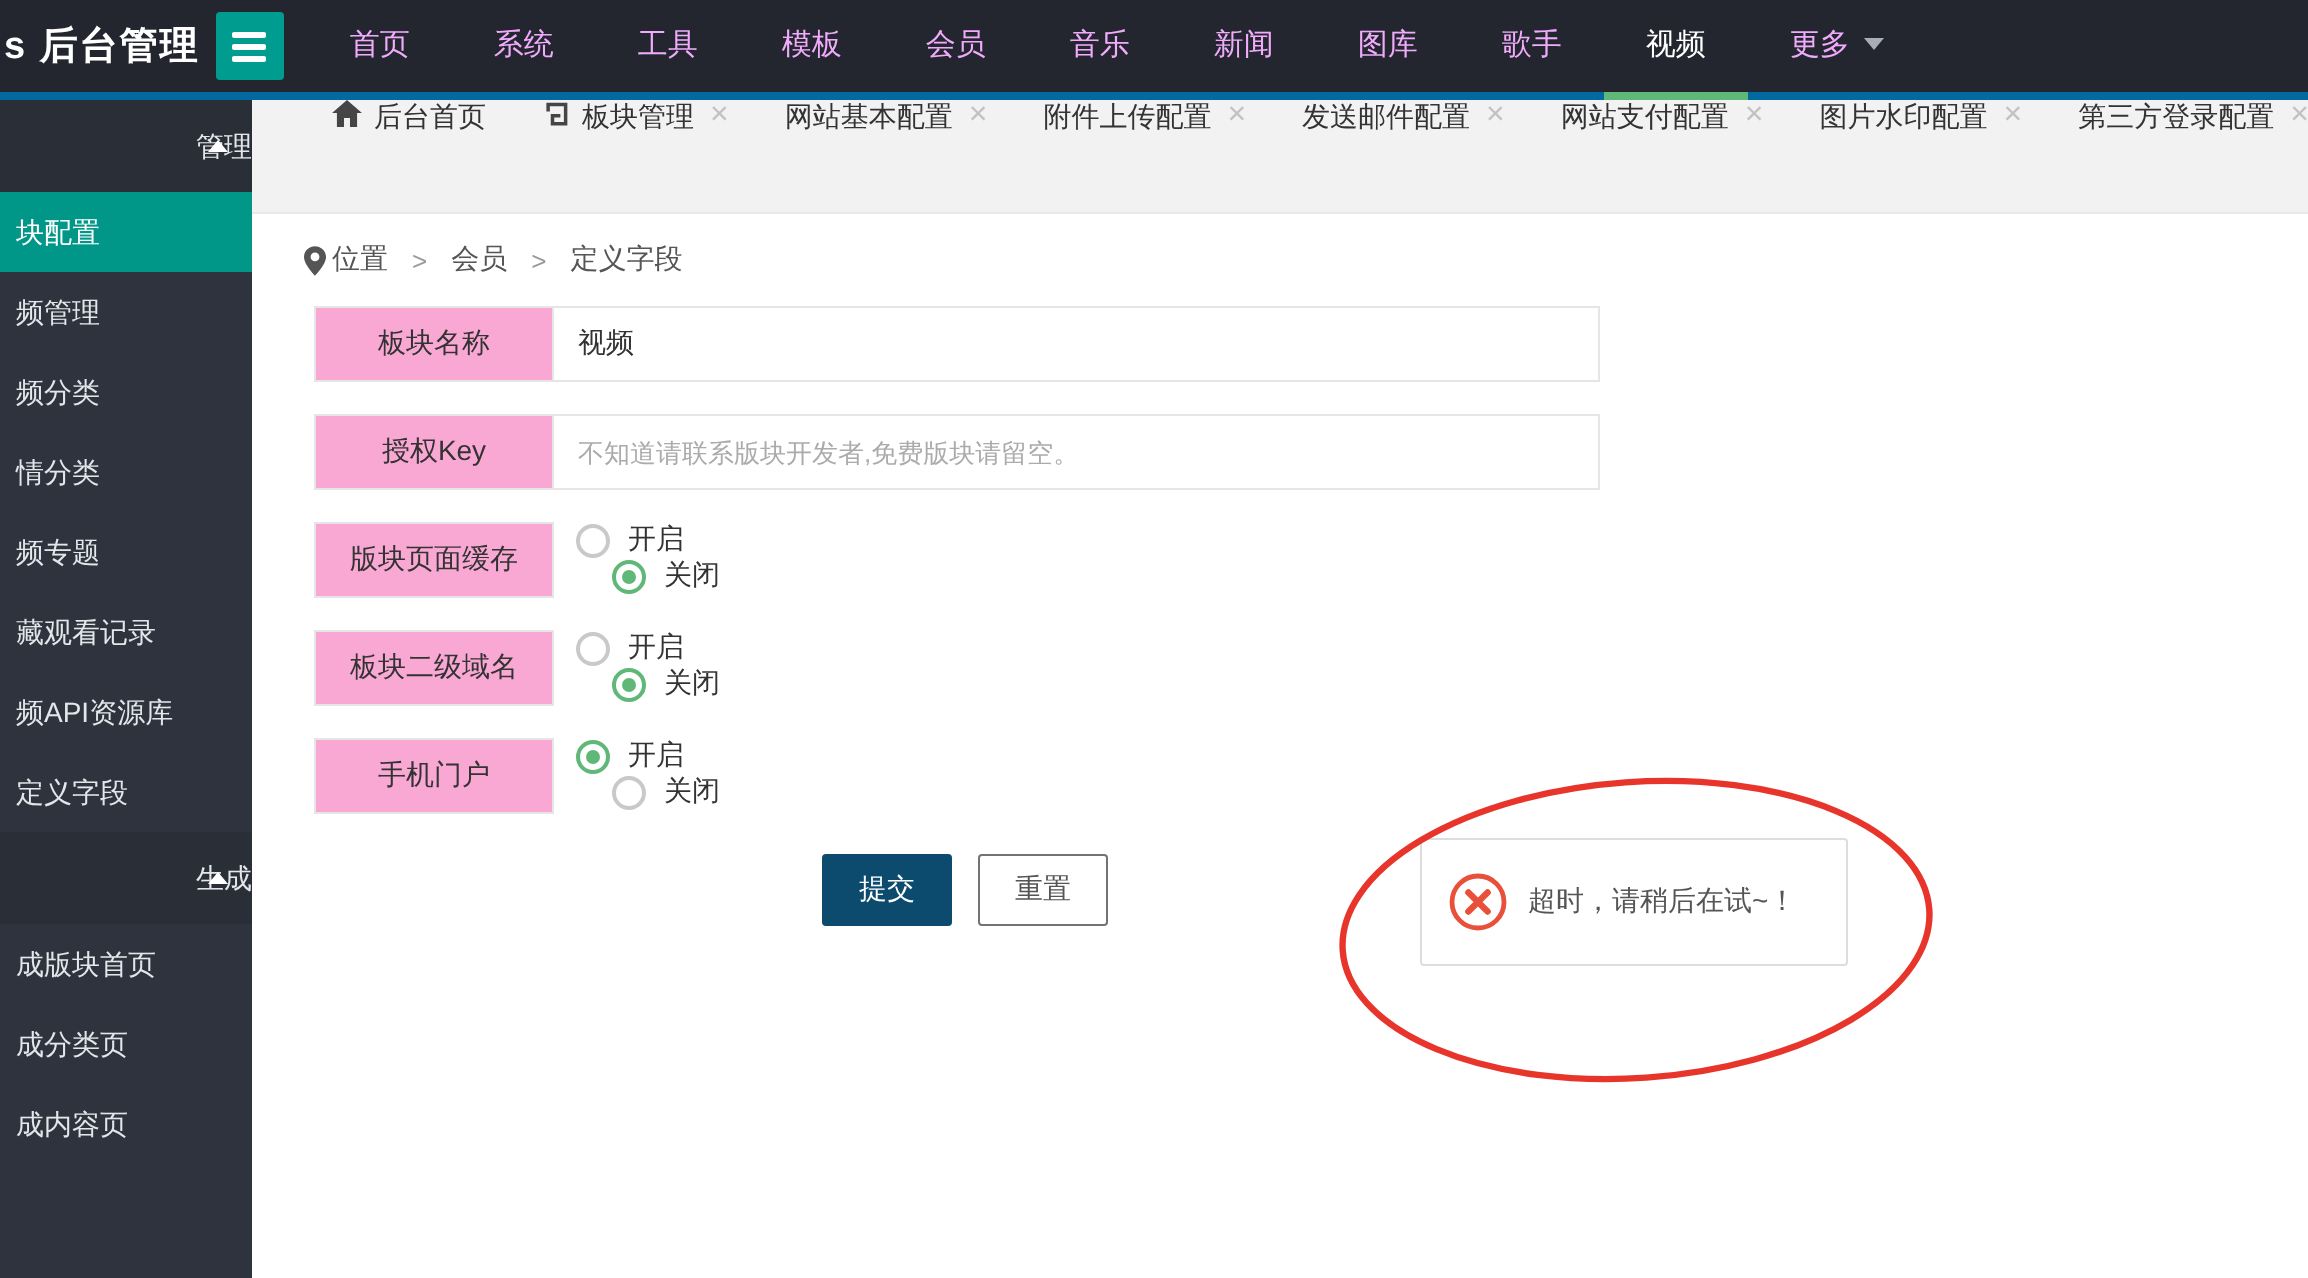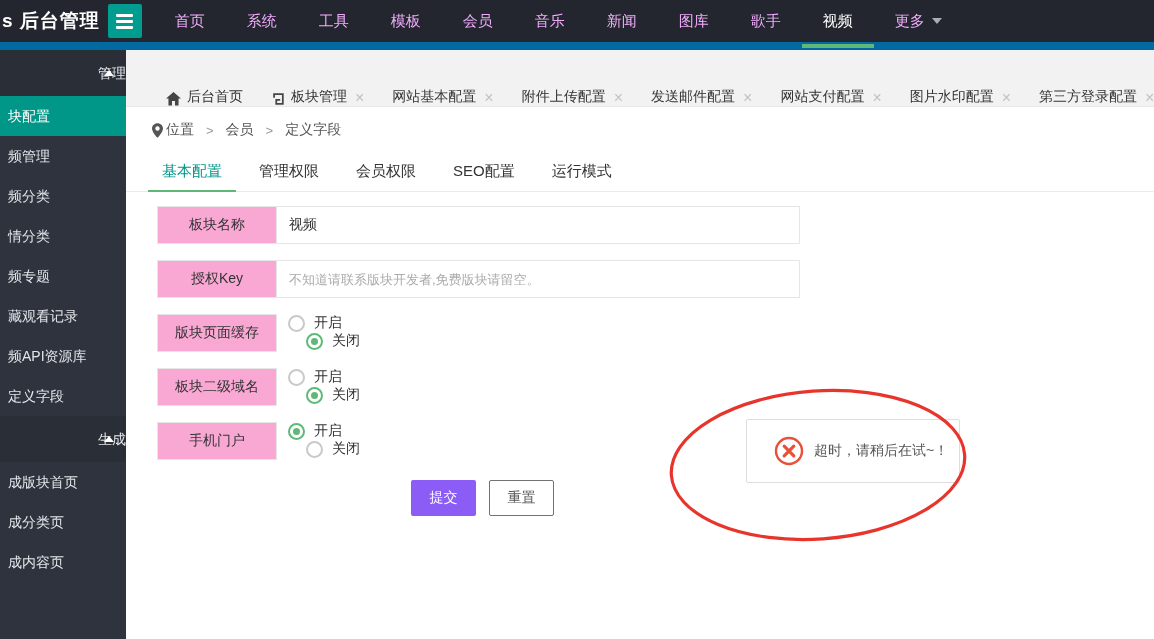--- a/index.html
+++ b/index.html
@@ -2,21 +2,21 @@
 <html><head>
 <meta charset="utf-8">
 <style>
   * { margin:0; padding:0; box-sizing:border-box; }
   html,body { width:1154px; height:639px; overflow:hidden;
     font-family:"Liberation Sans","DejaVu Sans",sans-serif; background:#fff; }
   .app { position:relative; width:1154px; height:639px; }
 
   
   .topbar { position:absolute; top:0; left:0; right:0; height:50px;
-    background:#23262E; border-bottom:8px solid #0369a1; display:flex; align-items:center;text-align:right; }
+    background:#23262E; border-bottom:4px solid #0369a1; display:flex; align-items:center;text-align:right; }
   .brand { color:#fff; font-size:19px; font-weight:bold; margin-left:2px; white-space:nowrap; letter-spacing:1px; }
   .menu-toggle { width:34px; height:34px; background:#009C8F; border:none; border-radius:2px;
     margin-left:8px; display:flex; align-items:center; justify-content:center; cursor:pointer; flex-shrink:0; }
   .bars { display:flex; flex-direction:column; gap:3px; }
   .bars i { display:block; width:17px; height:3px; background:#fff; border-radius:1px; }
   .topnav { display:flex; height:46px; margin-left:12px; }
   .nav-item { position:relative; color:#f0abfc; font-size:15px; line-height:46px;
     padding:0 21px; text-decoration:none; cursor:pointer; white-space:nowrap; }
   .nav-item.active { color:#fff; }
   .nav-item.active::after { content:''; position:absolute; left:0; right:0; bottom:-4px;
@@ -31,21 +31,21 @@
   .side-item.header { height:46px; line-height:46px; background:#2A2E37;text-align:right; }
   .side-item.active { background:#009688; color:#ffffff; }
   .arrow-up { position:absolute; right:12px; top:50%; margin-top:-3px; width:0; height:0;
     border-left:5px solid transparent; border-right:5px solid transparent; border-bottom:6px solid #fff; }
 
   
   .main { position:absolute; top:50px; left:126px; right:0; bottom:0; background:#fff; }
 
   .tabstrip { height:57px; background:#F2F2F2; border-bottom:1px solid #E9E9E9;
     display:flex; align-items:center; padding-left:26px; overflow:hidden; white-space:nowrap; }
-  .tab { display:inline-flex; align-items:flex-end; height:100%; padding:0 14px;
+  .tab { display:inline-flex; align-items:flex-start; height:100%; padding:0 14px;
     font-size:14px; color:#333; cursor:pointer; flex-shrink:0; }
   .tab .ticon { display:inline-flex; margin-right:6px; }
   .tab .x { margin-left:8px; color:#C2C2C2; font-size:16px; line-height:1; cursor:pointer; }
 
   .breadcrumb { display:flex; align-items:center; margin:14px 0 0 26px; font-size:14px; color:#555; }
   .breadcrumb .pin { display:inline-flex; margin-right:3px; }
   .breadcrumb .sep { margin:0 12px; color:#999; font-size:13px; }
 
   .ctabs { display:flex; margin-top:12px; padding-left:22px; border-bottom:1px solid #EAEAEA; }
   .ctab { position:relative; height:40px; line-height:40px; padding:0 14px; margin-right:9px;
@@ -64,29 +64,29 @@
   .rgroup { display:flex; align-items:center; margin-left:11px;flex-direction:column; }
   .radio { display:flex; align-items:center; font-size:14px; color:#333; cursor:pointer; }
   .radio.first { margin-right:36px; }
   .rcircle { position:relative; width:17px; height:17px; border-radius:50%;
     border:2px solid #C9C9C9; background:#fff; margin-right:9px; }
   .radio.checked .rcircle { border-color:#5FB878; }
   .radio.checked .rcircle::after { content:''; position:absolute; left:3px; top:3px;
     width:7px; height:7px; border-radius:50%; background:#5FB878; }
 
   .btnrow { margin:20px 0 0 254px; display:flex; }
-  .btn-submit { width:65px; height:36px; background:#8b5cf6; color:#fff; border:none;
+  .btn-submit { width:65px; height:36px; background:#0c4a6e; color:#fff; border:none;
     border-radius:2px; font-size:14px; cursor:pointer; font-family:inherit; }
   .btn-reset { width:65px; height:36px; background:#fff; color:#555; border:1px solid #737373;
     border-radius:2px; font-size:14px; margin-left:13px; cursor:pointer; font-family:inherit; }
 
   
   .toast { position:absolute; left:710px; top:419px; width:214px; height:64px; background:#fff;
     border:1px solid #DDDDDD; border-radius:2px; display:flex; align-items:center;
-    padding-left:27px; z-index:5;margin-left:36px; }
+    padding-left:13px; z-index:5; }
   .toast-text { margin-left:10px; font-size:14px; color:#555; white-space:nowrap; }
   .annotation { position:absolute; left:0; top:0; width:1154px; height:639px;
     pointer-events:none; z-index:9; }
 </style>
 </head>
 <body>
 
 <div class="app">
 
   <header class="topbar">
@@ -188,27 +188,20 @@
             <path d="M6 0 C2.7 0 0 2.6 0 5.8 C0 10 6 16 6 16 C6 16 12 10 12 5.8 C12 2.6 9.3 0 6 0 Z M6 8.2 A2.4 2.4 0 1 1 6 3.4 A2.4 2.4 0 0 1 6 8.2 Z" fill="#555"></path>
           </svg>
       </span>
       <span>位置</span>
       <span class="sep">&gt;</span>
       <span>会员</span>
       <span class="sep">&gt;</span>
       <span>定义字段</span>
     </div>
 
-    <div class="ctabs">
-      <div class="ctab active">基本配置</div>
-      <div class="ctab">管理权限</div>
-      <div class="ctab">会员权限</div>
-      <div class="ctab">SEO配置</div>
-      <div class="ctab">运行模式</div>
-    </div>
 
     <div class="formwrap">
       <div class="frow">
         <div class="flabel">板块名称</div>
         <input class="finput" type="text" value="视频" style="">
       </div>
       <div class="frow">
         <div class="flabel">授权Key</div>
         <input class="finput" type="text" placeholder="不知道请联系版块开发者,免费版块请留空。" style="">
       </div>

